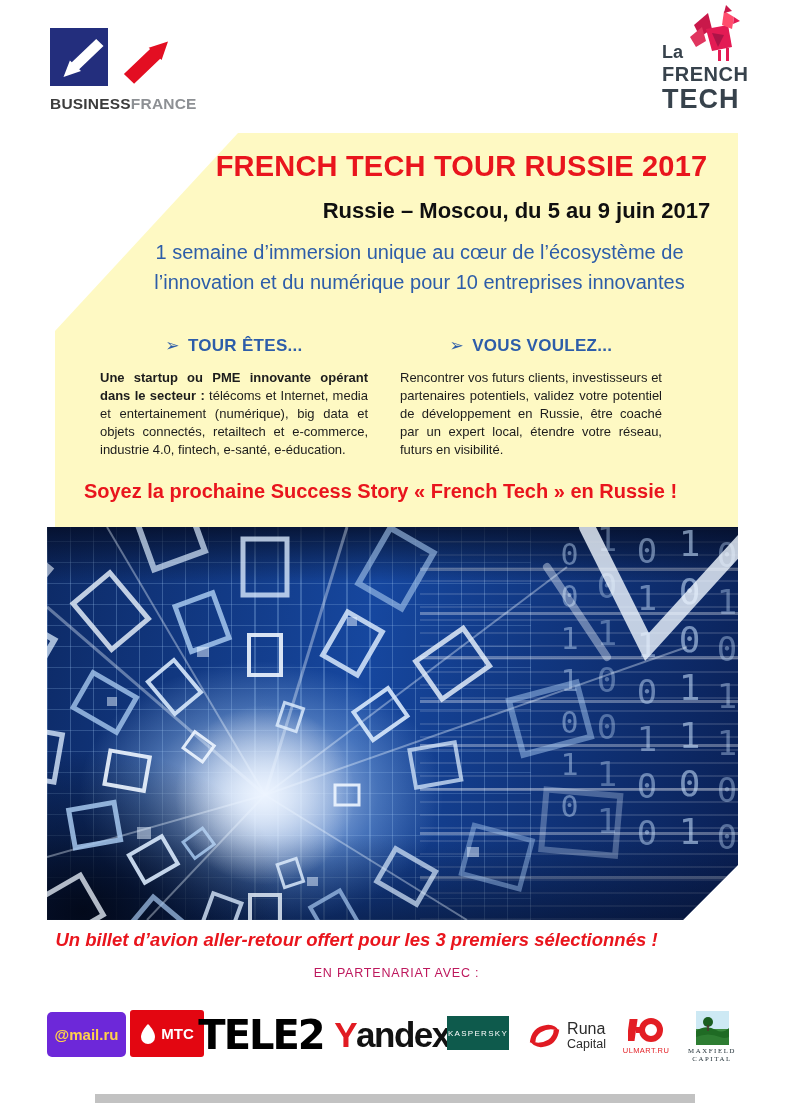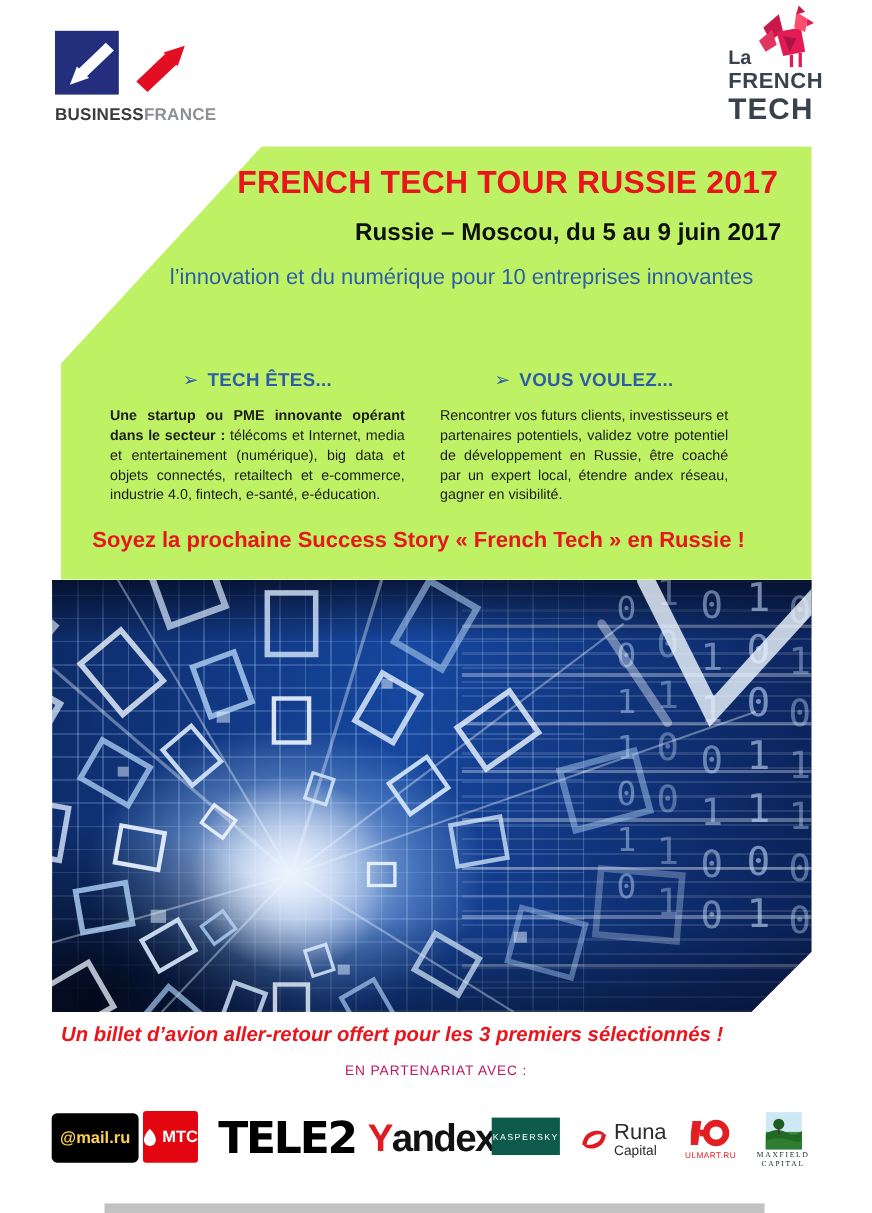--- a/index.html
+++ b/index.html
@@ -13,21 +13,21 @@
   .bf-text .b1{color:#3c3c3c;} .bf-text .b2{color:#8d9094;}
 
   .ft-logo{left:662px;top:3px;width:92px;height:118px;}
   .ft-rooster{position:absolute;left:26px;top:0;}
   .ft-words{position:absolute;left:0;top:40px;color:#37424c;line-height:1;}
   .ft-la{font-size:18px;font-weight:bold;}
   .ft-french{font-size:20px;font-weight:bold;letter-spacing:.5px;margin-top:3px;}
   .ft-tech{font-size:27px;font-weight:bold;letter-spacing:1px;margin-top:2px;}
 
   
-  .panel{left:55px;top:133px;width:683px;height:394px;background:#bef264;
+  .panel{left:55px;top:133px;width:683px;height:394px;background:#fef9c3;
          clip-path:polygon(183px 0,100% 0,100% 100%,0 100%,0 198px);}
   .title{position:absolute;left:130px;right:0;top:17px;text-align:center;
          font-size:29px;font-weight:bold;color:#e9151d;letter-spacing:.2px;}
   .subtitle{position:absolute;left:240px;right:0;top:65px;text-align:center;
             font-size:22px;font-weight:bold;color:#101010;}
   .intro{position:absolute;left:50px;right:4px;top:104px;text-align:center;
          font-size:20px;color:#2d5da9;line-height:1.5;}
   .col{position:absolute;top:202px;}
   .col-left{left:45px;width:268px;}
   .col-right{left:345px;width:262px;}
@@ -62,33 +62,33 @@
           letter-spacing:7px;height:100%;overflow:hidden;}
 
   
   .offer{left:0;right:80px;top:929px;text-align:center;font-size:18.5px;
          font-weight:bold;font-style:italic;color:#e9151d;}
   .partner-label{left:0;right:0;top:966px;text-align:center;font-size:12.5px;
                  color:#be185d;letter-spacing:.8px;}
 
   
   .lg{display:flex;align-items:center;justify-content:center;}
-  .lg-mailru{left:47px;top:1012px;width:79px;height:45px;background:#000000;border-radius:5px;
+  .lg-mailru{left:47px;top:1012px;width:79px;height:45px;background:#6d28d9;border-radius:5px;
              color:#ffd24a;font-weight:bold;font-size:15px;}
-  .lg-mts{left:130px;top:1010px;width:50px;height:47px;background:#e30611;border-radius:3px;
+  .lg-mts{left:130px;top:1010px;width:74px;height:47px;background:#e30611;border-radius:3px;
           color:#fff;font-weight:bold;font-size:15px;gap:5px;}
   .lg-tele2{left:197px;top:1012px;width:128px;height:46px;color:#000;
             font-weight:900;font-size:40px;letter-spacing:-2px;font-family:"DejaVu Sans",sans-serif;}
   .lg-yandex{left:342px;top:1012px;width:100px;height:46px;font-weight:bold;font-size:35px;letter-spacing:-1.5px;}
   .lg-yandex .yi{color:#e11b22;} .lg-yandex .yr{color:#121212;}
   .lg-kasp{left:447px;top:1016px;width:62px;height:34px;background:#0e5a4c;
            color:#fff;font-size:8px;letter-spacing:1.3px;}
   .lg-runa{left:528px;top:1018px;width:78px;height:36px;gap:6px;}
   .runa-words{color:#2b2b2b;line-height:1.05;}
-  .runa-words .r1{font-size:20px;} .runa-words .r2{font-size:12.5px;}
+  .runa-words .r1{font-size:16px;} .runa-words .r2{font-size:12.5px;}
   .lg-ulmart{left:624px;top:1012px;width:44px;height:46px;flex-direction:column;gap:2px;}
   .ulmart-word{color:#e31e24;font-size:7.5px;font-weight:normal;letter-spacing:.4px;}
   .lg-max{left:686px;top:1010px;width:52px;height:54px;flex-direction:column;gap:2px;}
   .max-words{font-family:"Liberation Serif",serif;font-size:6.8px;letter-spacing:1.6px;
              color:#1c2b33;text-align:center;line-height:1.25;}
 
   .bottom-bar{left:95px;top:1094px;width:600px;height:9px;background:#c2c2c2;}
 </style>
 </head>
 <body>
@@ -122,38 +122,39 @@
       <div class="ft-la">La</div>
       <div class="ft-french">FRENCH</div>
       <div class="ft-tech">TECH</div>
     </div>
   </div>
 
   <div class="abs panel">
     <div class="title">FRENCH TECH TOUR RUSSIE 2017</div>
     <div class="subtitle">Russie – Moscou, du 5 au 9 juin 2017</div>
     <div class="intro">
+      <div>1 semaine d’immersion unique au cœur de l’écosystème de</div>
       <div>l’innovation et du numérique pour 10 entreprises innovantes</div>
     </div>
 
     <div class="col col-left">
       <div class="col-head">
-        <span class="bullet">➢</span><span>TECH ÊTES...</span>
+        <span class="bullet">➢</span><span>TOUR ÊTES...</span>
       </div>
       <div class="col-body">
         <span class="lead">Une startup ou PME innovante opérant dans le secteur :</span><span> télécoms et Internet, media et entertainement (numérique), big data et objets connectés, retailtech et e-commerce, industrie 4.0, fintech, e-santé, e-éducation.</span>
       </div>
     </div>
 
     <div class="col col-right">
       <div class="col-head">
         <span class="bullet">➢</span><span>VOUS VOULEZ...</span>
       </div>
       <div class="col-body">
-        <span>Rencontrer vos futurs clients, investisseurs et partenaires potentiels, validez votre potentiel de développement en Russie, être coaché par un expert local, étendre andex réseau, gagner en visibilité.</span>
+        <span>Rencontrer vos futurs clients, investisseurs et partenaires potentiels, validez votre potentiel de développement en Russie, être coaché par un expert local, étendre votre réseau, futurs en visibilité.</span>
       </div>
     </div>
 
     <div class="slogan">Soyez la prochaine Success Story « French Tech » en Russie !</div>
   </div>
 
   <div class="abs hero">
     <div class="hero-grid"></div>
     <div class="hero-scan"></div>
     <div class="hero-glow"></div>

